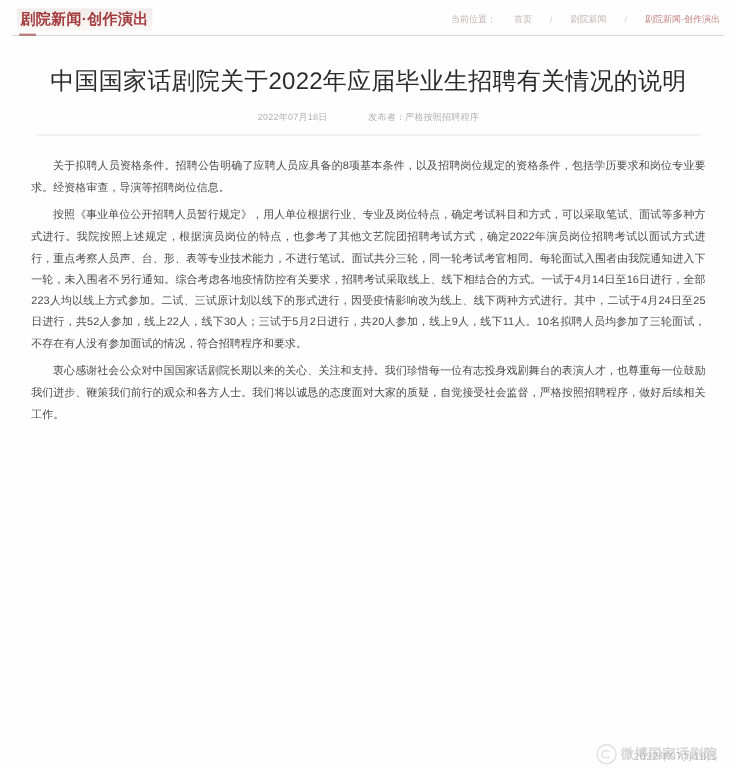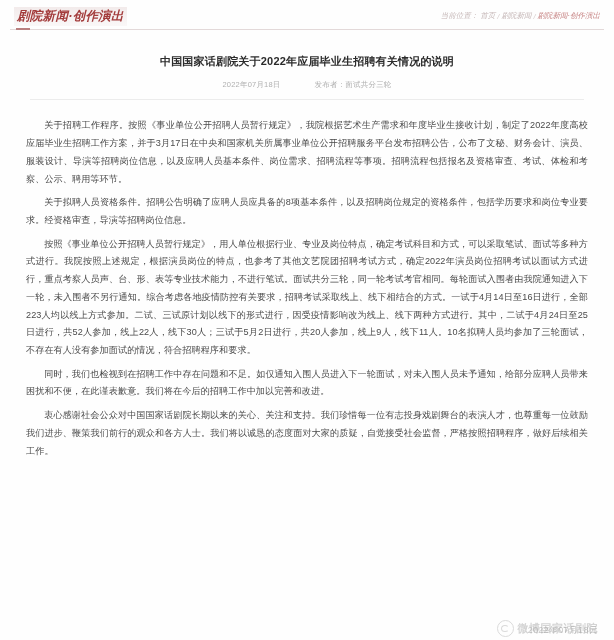--- a/index.html
+++ b/index.html
@@ -26,39 +26,38 @@
 
   
   .site-header {
     position: relative;
     height: 32px;
     padding: 0 14px;
     display: flex;
     align-items: center;
     justify-content: space-between;
     box-sizing: border-box;
-    font-style: italic;
   }
 
   .channel-title {
     font-size: 12.5px;
     font-weight: bold;
     color: #a33c3c;
     letter-spacing: 0.3px;
     background: linear-gradient(to bottom, rgba(215,190,190,0.30), rgba(215,190,190,0.10));
     padding: 1px 3px;
     white-space: nowrap;
   }
 
   .breadcrumb {
     font-size: 7.5px;
     color: #b9a8a8;
     display: flex;
     align-items: center;
-    gap: 2px;
+    gap: 15px;
     white-space: nowrap;
     opacity: 0.85;
   }
   .breadcrumb .sep { color: #cfc2c2; }
   .breadcrumb .bc-current { color: #bb6a6a; }
 
   .header-rule {
     position: absolute;
     left: 10px;
     right: 10px;
@@ -78,22 +77,22 @@
 
   
   .article {
     padding: 0 26px;
     box-sizing: border-box;
   }
 
   .article-title {
     margin: 22px 0 0 0;
     text-align: center;
-    font-size: 11px;
-    font-weight: bold;
+    font-size: 20px;
+    font-weight: normal;
     color: #2b2b2b;
     letter-spacing: 0.2px;
     line-height: 1.4;
   }
 
   .article-meta {
     margin-top: 11px;
     display: flex;
     justify-content: center;
     gap: 34px;
@@ -186,30 +185,28 @@
 
     <div class="header-rule"></div>
   </div>
 
   <div class="article">
 
     <h1 class="article-title">中国国家话剧院关于2022年应届毕业生招聘有关情况的说明</h1>
 
     <div class="article-meta">
       <span>2022年07月18日</span>
-      <span>发布者：面试共分三轮</span>
+      <span>发布者：严格按照招聘程序</span>
     </div>
 
     <div class="meta-rule"></div>
 
     <div class="article-body">
-      <p>关于招聘工作程序。按照《事业单位公开招聘人员暂行规定》，我院根据艺术生产需求和年度毕业生接收计划，制定了2022年度高校应届毕业生招聘工作方案，并于3月17日在中央和国家机关所属事业单位公开招聘服务平台发布招聘公告，公布了文秘、财务会计、演员、服装设计、导演等招聘岗位信息，以及应聘人员基本条件、岗位需求、招聘流程等事项。招聘流程包括报名及资格审查、考试、体检和考察、公示、聘用等环节。</p>
       <p>关于拟聘人员资格条件。招聘公告明确了应聘人员应具备的8项基本条件，以及招聘岗位规定的资格条件，包括学历要求和岗位专业要求。经资格审查，导演等招聘岗位信息。</p>
       <p>按照《事业单位公开招聘人员暂行规定》，用人单位根据行业、专业及岗位特点，确定考试科目和方式，可以采取笔试、面试等多种方式进行。我院按照上述规定，根据演员岗位的特点，也参考了其他文艺院团招聘考试方式，确定2022年演员岗位招聘考试以面试方式进行，重点考察人员声、台、形、表等专业技术能力，不进行笔试。面试共分三轮，同一轮考试考官相同。每轮面试入围者由我院通知进入下一轮，未入围者不另行通知。综合考虑各地疫情防控有关要求，招聘考试采取线上、线下相结合的方式。一试于4月14日至16日进行，全部223人均以线上方式参加。二试、三试原计划以线下的形式进行，因受疫情影响改为线上、线下两种方式进行。其中，二试于4月24日至25日进行，共52人参加，线上22人，线下30人；三试于5月2日进行，共20人参加，线上9人，线下11人。10名拟聘人员均参加了三轮面试，不存在有人没有参加面试的情况，符合招聘程序和要求。</p>
-      <p>同时，我们也检视到在招聘工作中存在问题和不足。如仅通知入围人员进入下一轮面试，对未入围人员未予通知，给部分应聘人员带来困扰和不便，在此谨表歉意。我们将在今后的招聘工作中加以完善和改进。</p>
       <p>衷心感谢社会公众对中国国家话剧院长期以来的关心、关注和支持。我们珍惜每一位有志投身戏剧舞台的表演人才，也尊重每一位鼓励我们进步、鞭策我们前行的观众和各方人士。我们将以诚恳的态度面对大家的质疑，自觉接受社会监督，严格按照招聘程序，做好后续相关工作。</p>
     </div>
 
   </div>
 
   <div class="wm-date">2022年07月18日</div>
 
   <div class="watermark">
     <span class="wb-eye"></span>
     <span>微博国家话剧院</span>

